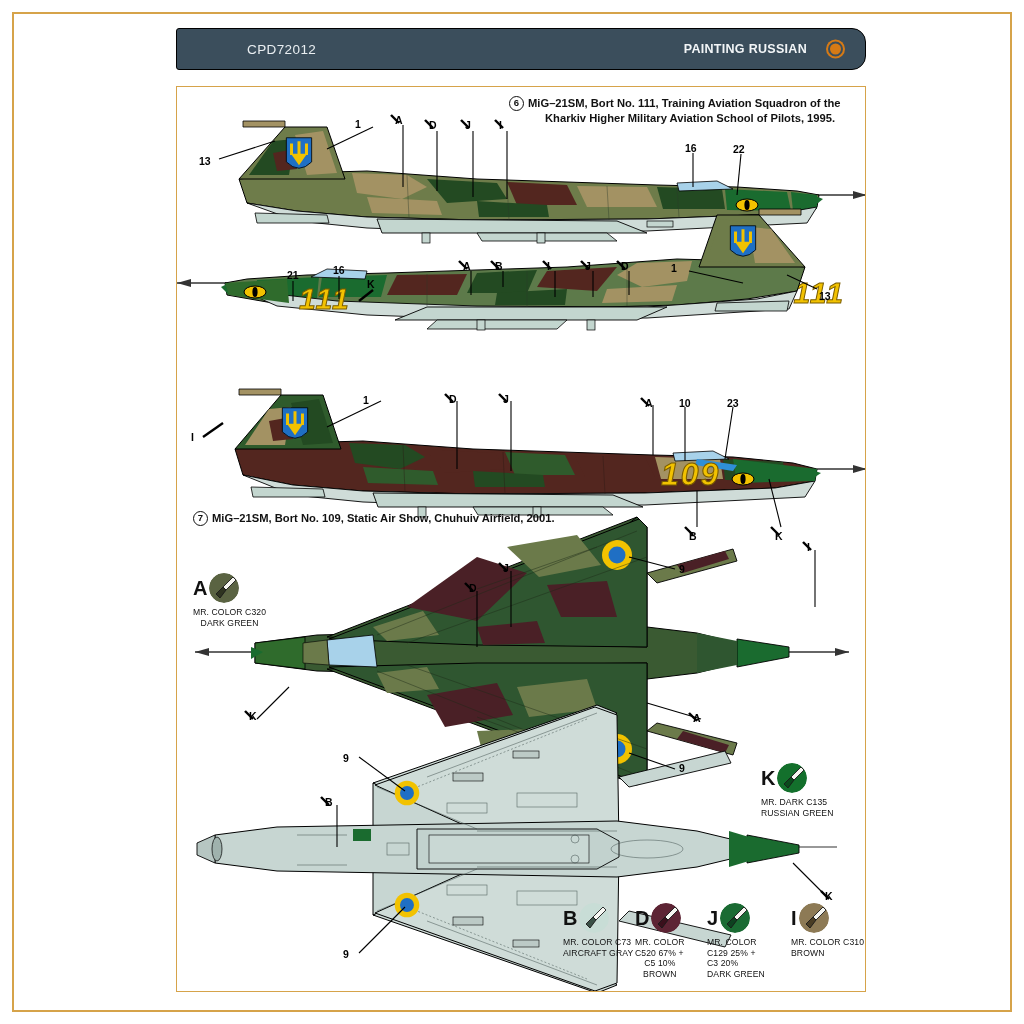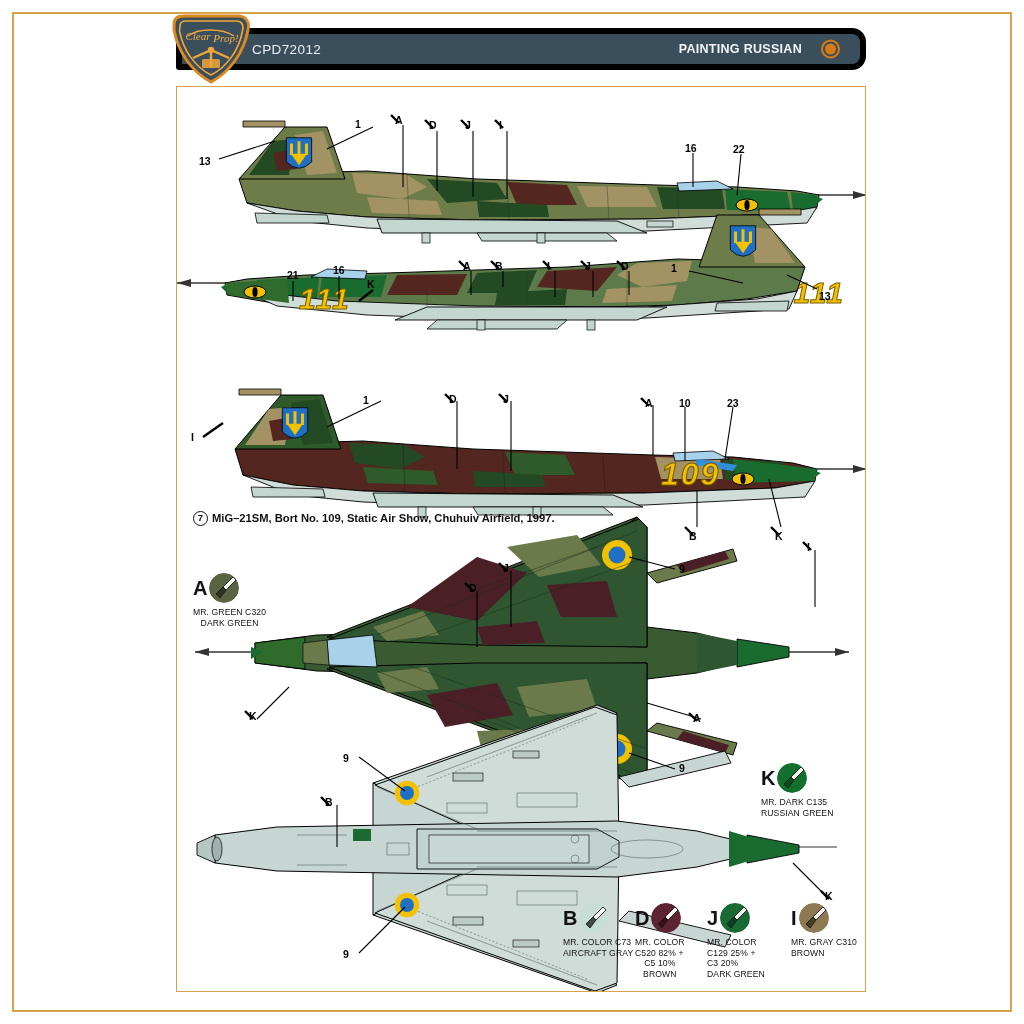--- a/index.html
+++ b/index.html
@@ -22,21 +22,21 @@
     left:12px;top:12px;right:12px;bottom:12px;
     border:2px solid #d6a34a;
     box-sizing:border-box;
   }
   
   #header{
     position:absolute;
     left:176px;top:28px;
     width:690px;height:42px;
     background:#3b4e5c;
-    border:6px solid #000000;
+    border:1px solid #000000;
     border-radius:3px 14px 14px 3px;
     box-sizing:border-box;
     color:#ffffff;
     display:flex;align-items:center;
     z-index:6;
   }
   #header .code{
     margin-left:70px;
     font-size:13.5px;letter-spacing:.4px;
     color:#e9eef1;
@@ -109,36 +109,20 @@
     letter-spacing:.1px;
   }
   .sw-text div{white-space:nowrap;}
 </style>
 </head>
 <body>
 
 <div id="page">
   <div id="frame"></div>
 
-  <div id="logo">
-    <svg width="86" height="72" viewBox="0 0 86 72">
-      <path d="M6 10 C6 4 10 2 16 2 L70 2 C78 2 82 8 80 16 C76 38 62 58 43 68 C24 58 10 38 6 16 Z" fill="#3b4e5c" stroke="#d98a20" stroke-width="3"></path>
-      <path d="M12 12 C12 8 14 7 18 7 L68 7 C74 7 76 11 74.5 17 C71 36 59 53 43 61 C27 53 15 36 11.5 17 Z" fill="none" stroke="#f0a63a" stroke-width="1.6"></path>
-      <path d="M20 22 C30 14 54 14 66 22" stroke="#f0a63a" stroke-width="1.4" fill="none"></path>
-      <text x="30" y="26" font-family="Liberation Serif, serif" font-size="11" font-style="italic" fill="#f5b042" text-anchor="middle">Clear</text>
-      <text x="58" y="28" font-family="Liberation Serif, serif" font-size="11" font-style="italic" fill="#f5b042" text-anchor="middle">Prop!</text>
-      <g stroke="#f0a63a" stroke-width="2.4" fill="none">
-        <line x1="43" y1="36" x2="25" y2="44"></line>
-        <line x1="43" y1="36" x2="61" y2="44"></line>
-        <line x1="43" y1="36" x2="43" y2="54"></line>
-      </g>
-      <circle cx="43" cy="36" r="3.2" fill="#f0a63a"></circle>
-      <rect x="34" y="45" width="18" height="9" rx="1.5" fill="#f0a63a" opacity=".85"></rect>
-    </svg>
-  </div>
 
   <div id="header">
     <span class="code">CPD72012</span>
     <span class="scheme-title">PAINTING RUSSIAN</span>
     <span class="hdr-dot"></span>
   </div>
 
   <div id="content">
 
     <svg class="art" viewBox="0 0 690 906">
@@ -441,23 +425,27 @@
 
         <g stroke="#000" stroke-width=".6" fill="#bccac6">
           <rect x="276" y="686" width="30" height="8"></rect>
           <rect x="276" y="830" width="30" height="8"></rect>
           <rect x="336" y="664" width="26" height="7"></rect>
           <rect x="336" y="853" width="26" height="7"></rect>
         </g>
       </g>
     </svg>
 
+    <div class="caption" id="cap6">
+      <span class="cap-num">6</span><span>MiG–21SM, Bort No. 111, Training Aviation Squadron of the</span>
+      <span class="l2">Kharkiv Higher Military Aviation School of Pilots, 1995.</span>
+    </div>
 
     <div class="caption" id="cap7">
-      <span class="cap-num">7</span><span>MiG–21SM, Bort No. 109, Static Air Show, Chuhuiv Airfield, 1997.</span>
+      <span class="cap-num">7</span><span>MiG–21SM, Bort No. 109, Static Air Show, Chuhuiv Airfield, 2001.</span>
     </div>
 
     <div class="callout" style="left:22px;top:69px">13</div>
     <div class="callout" style="left:178px;top:32px">1</div>
     <div class="callout" style="left:218px;top:28px">A</div>
     <div class="callout" style="left:252px;top:33px">D</div>
     <div class="callout" style="left:288px;top:33px">J</div>
     <div class="callout" style="left:322px;top:33px">I</div>
     <div class="callout" style="left:508px;top:56px">16</div>
     <div class="callout" style="left:556px;top:57px">22</div>
@@ -571,21 +559,21 @@
         <span class="sw-letter">A</span>
         <span class="sw-circle">
           <svg width="30" height="30" viewBox="0 0 30 30">
             <circle cx="15" cy="15" r="15" fill="#5a6342"></circle>
             <path d="M24 4 L14 14 L17 17 L27 7 Z" fill="#f5f5f0" stroke="#1a1a1a" stroke-width=".9"></path>
             <path d="M14 14 L7 21 L11 25 L17 17 Z" fill="#2e3320" stroke="#1a1a1a" stroke-width=".9"></path>
           </svg>
         </span>
       </div>
       <div class="sw-text">
-        <div>MR. GREEN C320</div>
+        <div>MR. COLOR C320</div>
         <div style="text-align:center">DARK GREEN</div>
       </div>
     </div>
 
     <div class="swatch" style="left:584px;top:676px">
       <div class="sw-top">
         <span class="sw-letter">K</span>
         <span class="sw-circle">
           <svg width="30" height="30" viewBox="0 0 30 30">
             <circle cx="15" cy="15" r="15" fill="#13702c"></circle>
@@ -623,21 +611,21 @@
         <span class="sw-circle">
           <svg width="30" height="30" viewBox="0 0 30 30">
             <circle cx="15" cy="15" r="15" fill="#5d2434"></circle>
             <path d="M24 4 L14 14 L17 17 L27 7 Z" fill="#f5f5f0" stroke="#1a1a1a" stroke-width=".9"></path>
             <path d="M14 14 L7 21 L11 25 L17 17 Z" fill="#3a101c" stroke="#1a1a1a" stroke-width=".9"></path>
           </svg>
         </span>
       </div>
       <div class="sw-text">
         <div>MR. COLOR</div>
-        <div>C520 82% +</div>
+        <div>C520 67% +</div>
         <div style="text-align:center">C5 10%</div>
         <div style="text-align:center">BROWN</div>
       </div>
     </div>
 
     <div class="swatch" style="left:530px;top:816px">
       <div class="sw-top">
         <span class="sw-letter">J</span>
         <span class="sw-circle">
           <svg width="30" height="30" viewBox="0 0 30 30">
@@ -660,19 +648,19 @@
         <span class="sw-letter">I</span>
         <span class="sw-circle">
           <svg width="30" height="30" viewBox="0 0 30 30">
             <circle cx="15" cy="15" r="15" fill="#8d7a55"></circle>
             <path d="M24 4 L14 14 L17 17 L27 7 Z" fill="#f5f5f0" stroke="#1a1a1a" stroke-width=".9"></path>
             <path d="M14 14 L7 21 L11 25 L17 17 Z" fill="#4a3d24" stroke="#1a1a1a" stroke-width=".9"></path>
           </svg>
         </span>
       </div>
       <div class="sw-text">
-        <div>MR. GRAY C310</div>
+        <div>MR. COLOR C310</div>
         <div>BROWN</div>
       </div>
     </div>
 
   </div>
 </div>
 
 </body></html>

